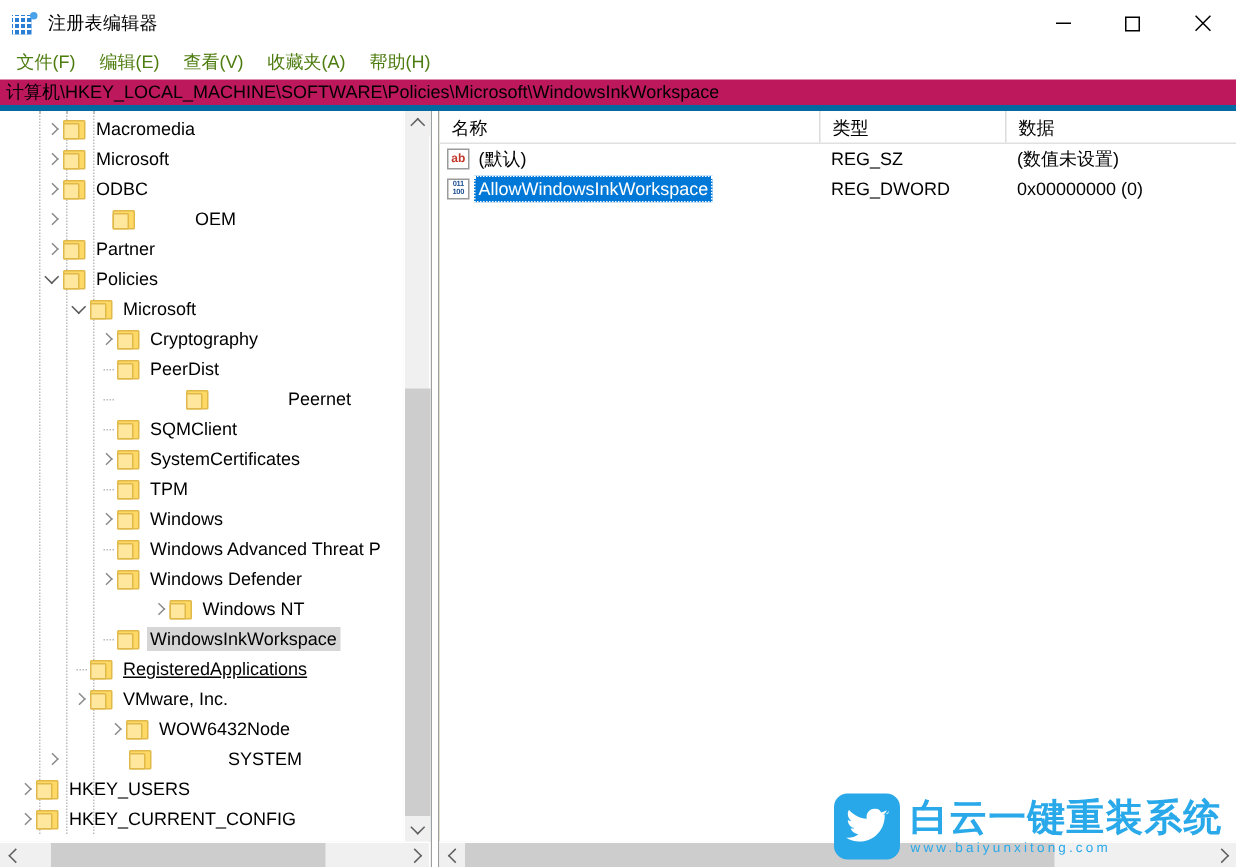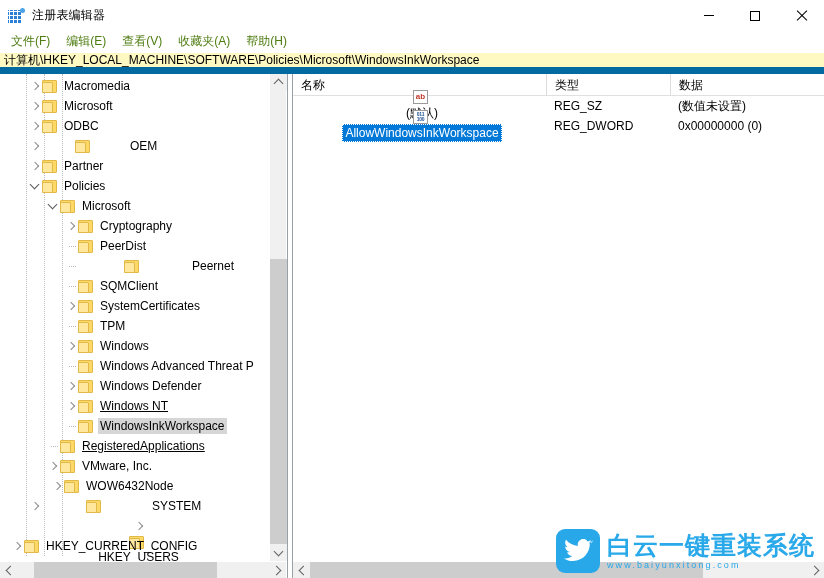--- a/index.html
+++ b/index.html
@@ -98,25 +98,25 @@
     font-size: 12px;
     color: #4d7c0f;
     padding: 2px 8px 3px 8px;
     white-space: nowrap;
     cursor: default;
   }
 
   
   .addressbar {
     height: 21px; min-height: 21px;
-    background: #fef9c3;
-    display: flex;
-    align-items: center;
+    background: #be185d;
+    display: flex;
+    align-items: flex-start;
     padding-left: 4px;
-    border-bottom: 7px solid #0369a1;
+    border-bottom: 4px solid #0369a1;
   }
   .address-text {
     font-size: 12px;
     color: #000000;
     white-space: nowrap;
     overflow: hidden;
   }
 
   
   .body-area {
@@ -325,21 +325,20 @@
     display: flex;
     align-items: center;
     cursor: default;
   }
   .val-cell {
     font-size: 12px;
     color: #000000;
     white-space: nowrap;
     overflow: hidden;
     line-height: 16px;
-    flex-direction: column;
   }
   .vc-name { width: 253px; min-width: 253px; display: flex; align-items: center; padding-left: 5px; }
   .vc-type { width: 124px; min-width: 124px; padding-left: 8px; }
   .vc-data { flex: 1; padding-left: 8px; }
   .val-name-text { padding: 1px 3px; }
   .val-row.selected .val-name-text {
     background: #0078d7;
     color: #ffffff;
     outline: 1px dotted #ffffff;
     outline-offset: -1px;
@@ -573,21 +572,21 @@
               <span class="tree-label">Windows Advanced Threat P</span>
             </div>
             <div class="tree-row" style="padding-left: 62px;">
               <span class="chev expandable"></span>
               <span class="folder">
                 <span class="back"></span>
                 <span class="front"></span>
               </span>
               <span class="tree-label">Windows Defender</span>
             </div>
-            <div class="tree-row" style="padding-left: 62px; text-decoration: underline;">
+            <div class="tree-row" style="padding-left: 97px;">
               <span class="chev expandable"></span>
               <span class="folder">
                 <span class="back"></span>
                 <span class="front"></span>
               </span>
               <span class="tree-label">Windows NT</span>
             </div>
             <div class="tree-row selected" style="padding-left: 62px;">
               <span class="chev leaf"></span>
               <span class="folder">
@@ -605,37 +604,37 @@
               <span class="tree-label">RegisteredApplications</span>
             </div>
             <div class="tree-row" style="padding-left: 44px;">
               <span class="chev expandable"></span>
               <span class="folder">
                 <span class="back"></span>
                 <span class="front"></span>
               </span>
               <span class="tree-label">VMware, Inc.</span>
             </div>
-            <div class="tree-row" style="padding-left: 48px;">
+            <div class="tree-row" style="padding-left: 68px;">
               <span class="chev expandable"></span>
               <span class="folder">
                 <span class="back"></span>
                 <span class="front"></span>
               </span>
               <span class="tree-label">WOW6432Node</span>
             </div>
             <div class="tree-row" style="padding-left: 26px; gap: 44px;">
               <span class="chev expandable"></span>
               <span class="folder">
                 <span class="back"></span>
                 <span class="front"></span>
               </span>
               <span class="tree-label">SYSTEM</span>
             </div>
-            <div class="tree-row" style="padding-left: 8px; flex-direction: column;">
+            <div class="tree-row" style="padding-left: 8px;">
               <span class="chev expandable"></span>
               <span class="folder">
                 <span class="back"></span>
                 <span class="front"></span>
               </span>
               <span class="tree-label">HKEY_USERS</span>
             </div>
             <div class="tree-row" style="padding-left: 8px;">
               <span class="chev expandable"></span>
               <span class="folder">

